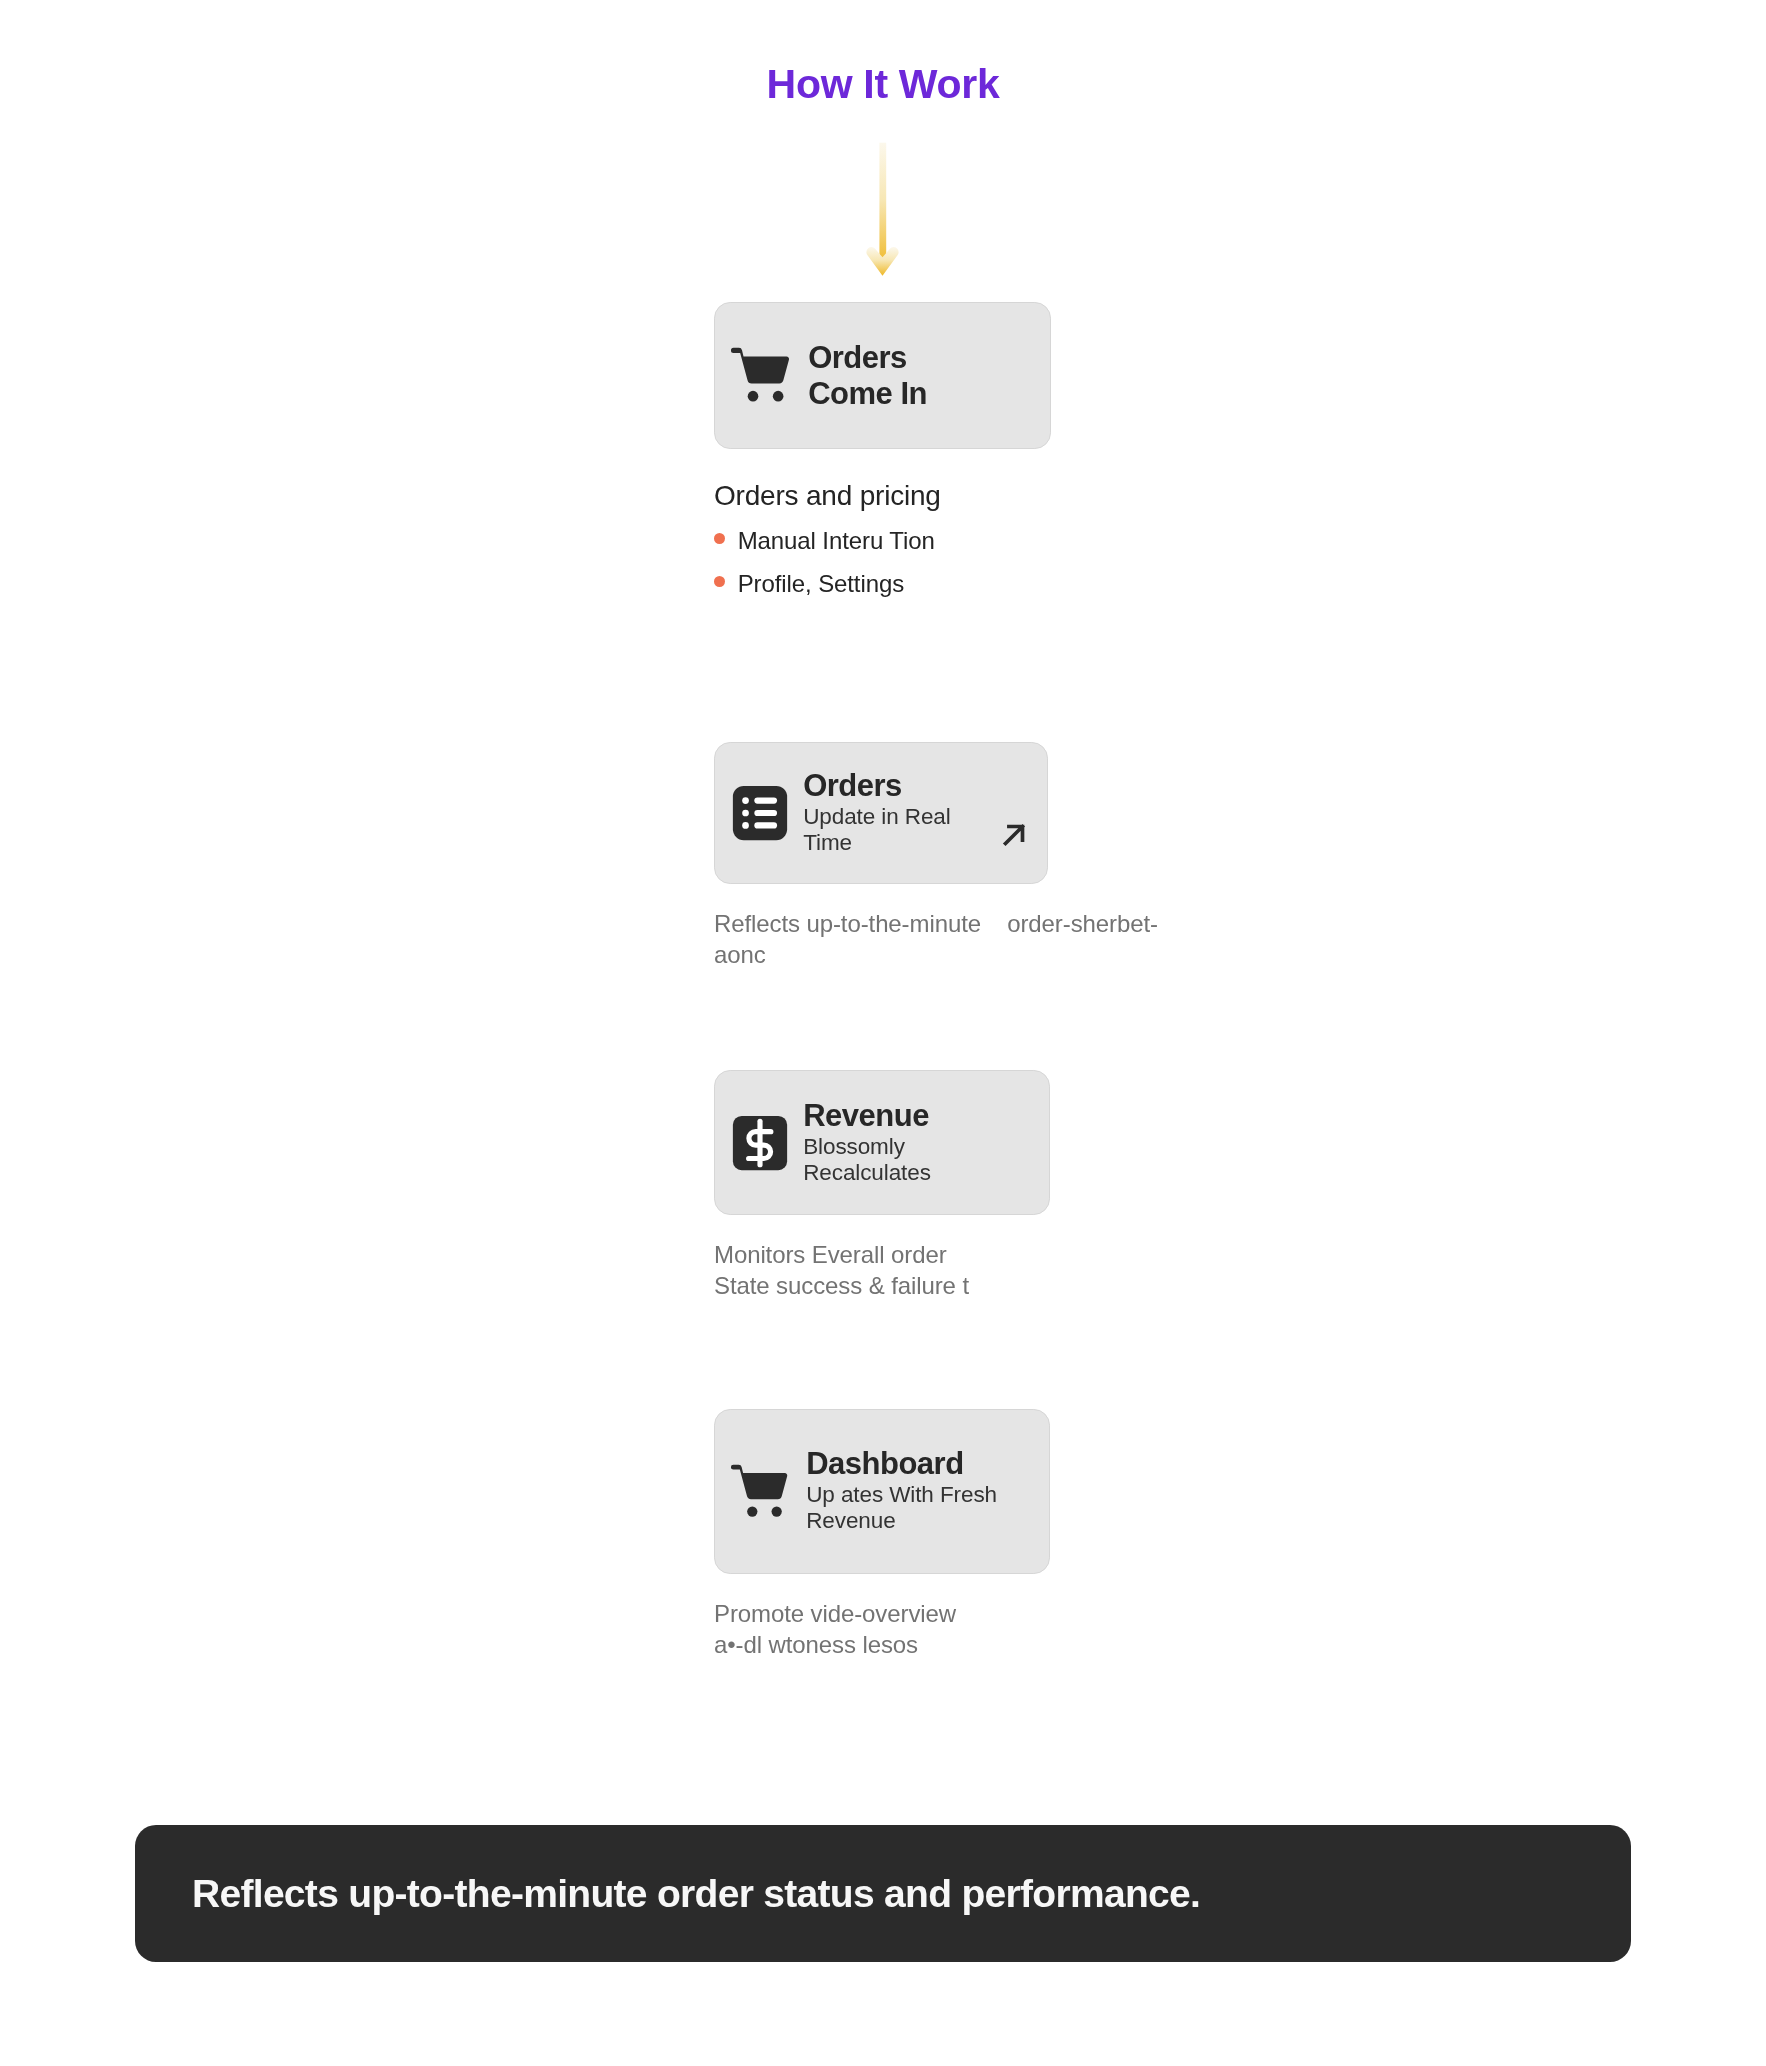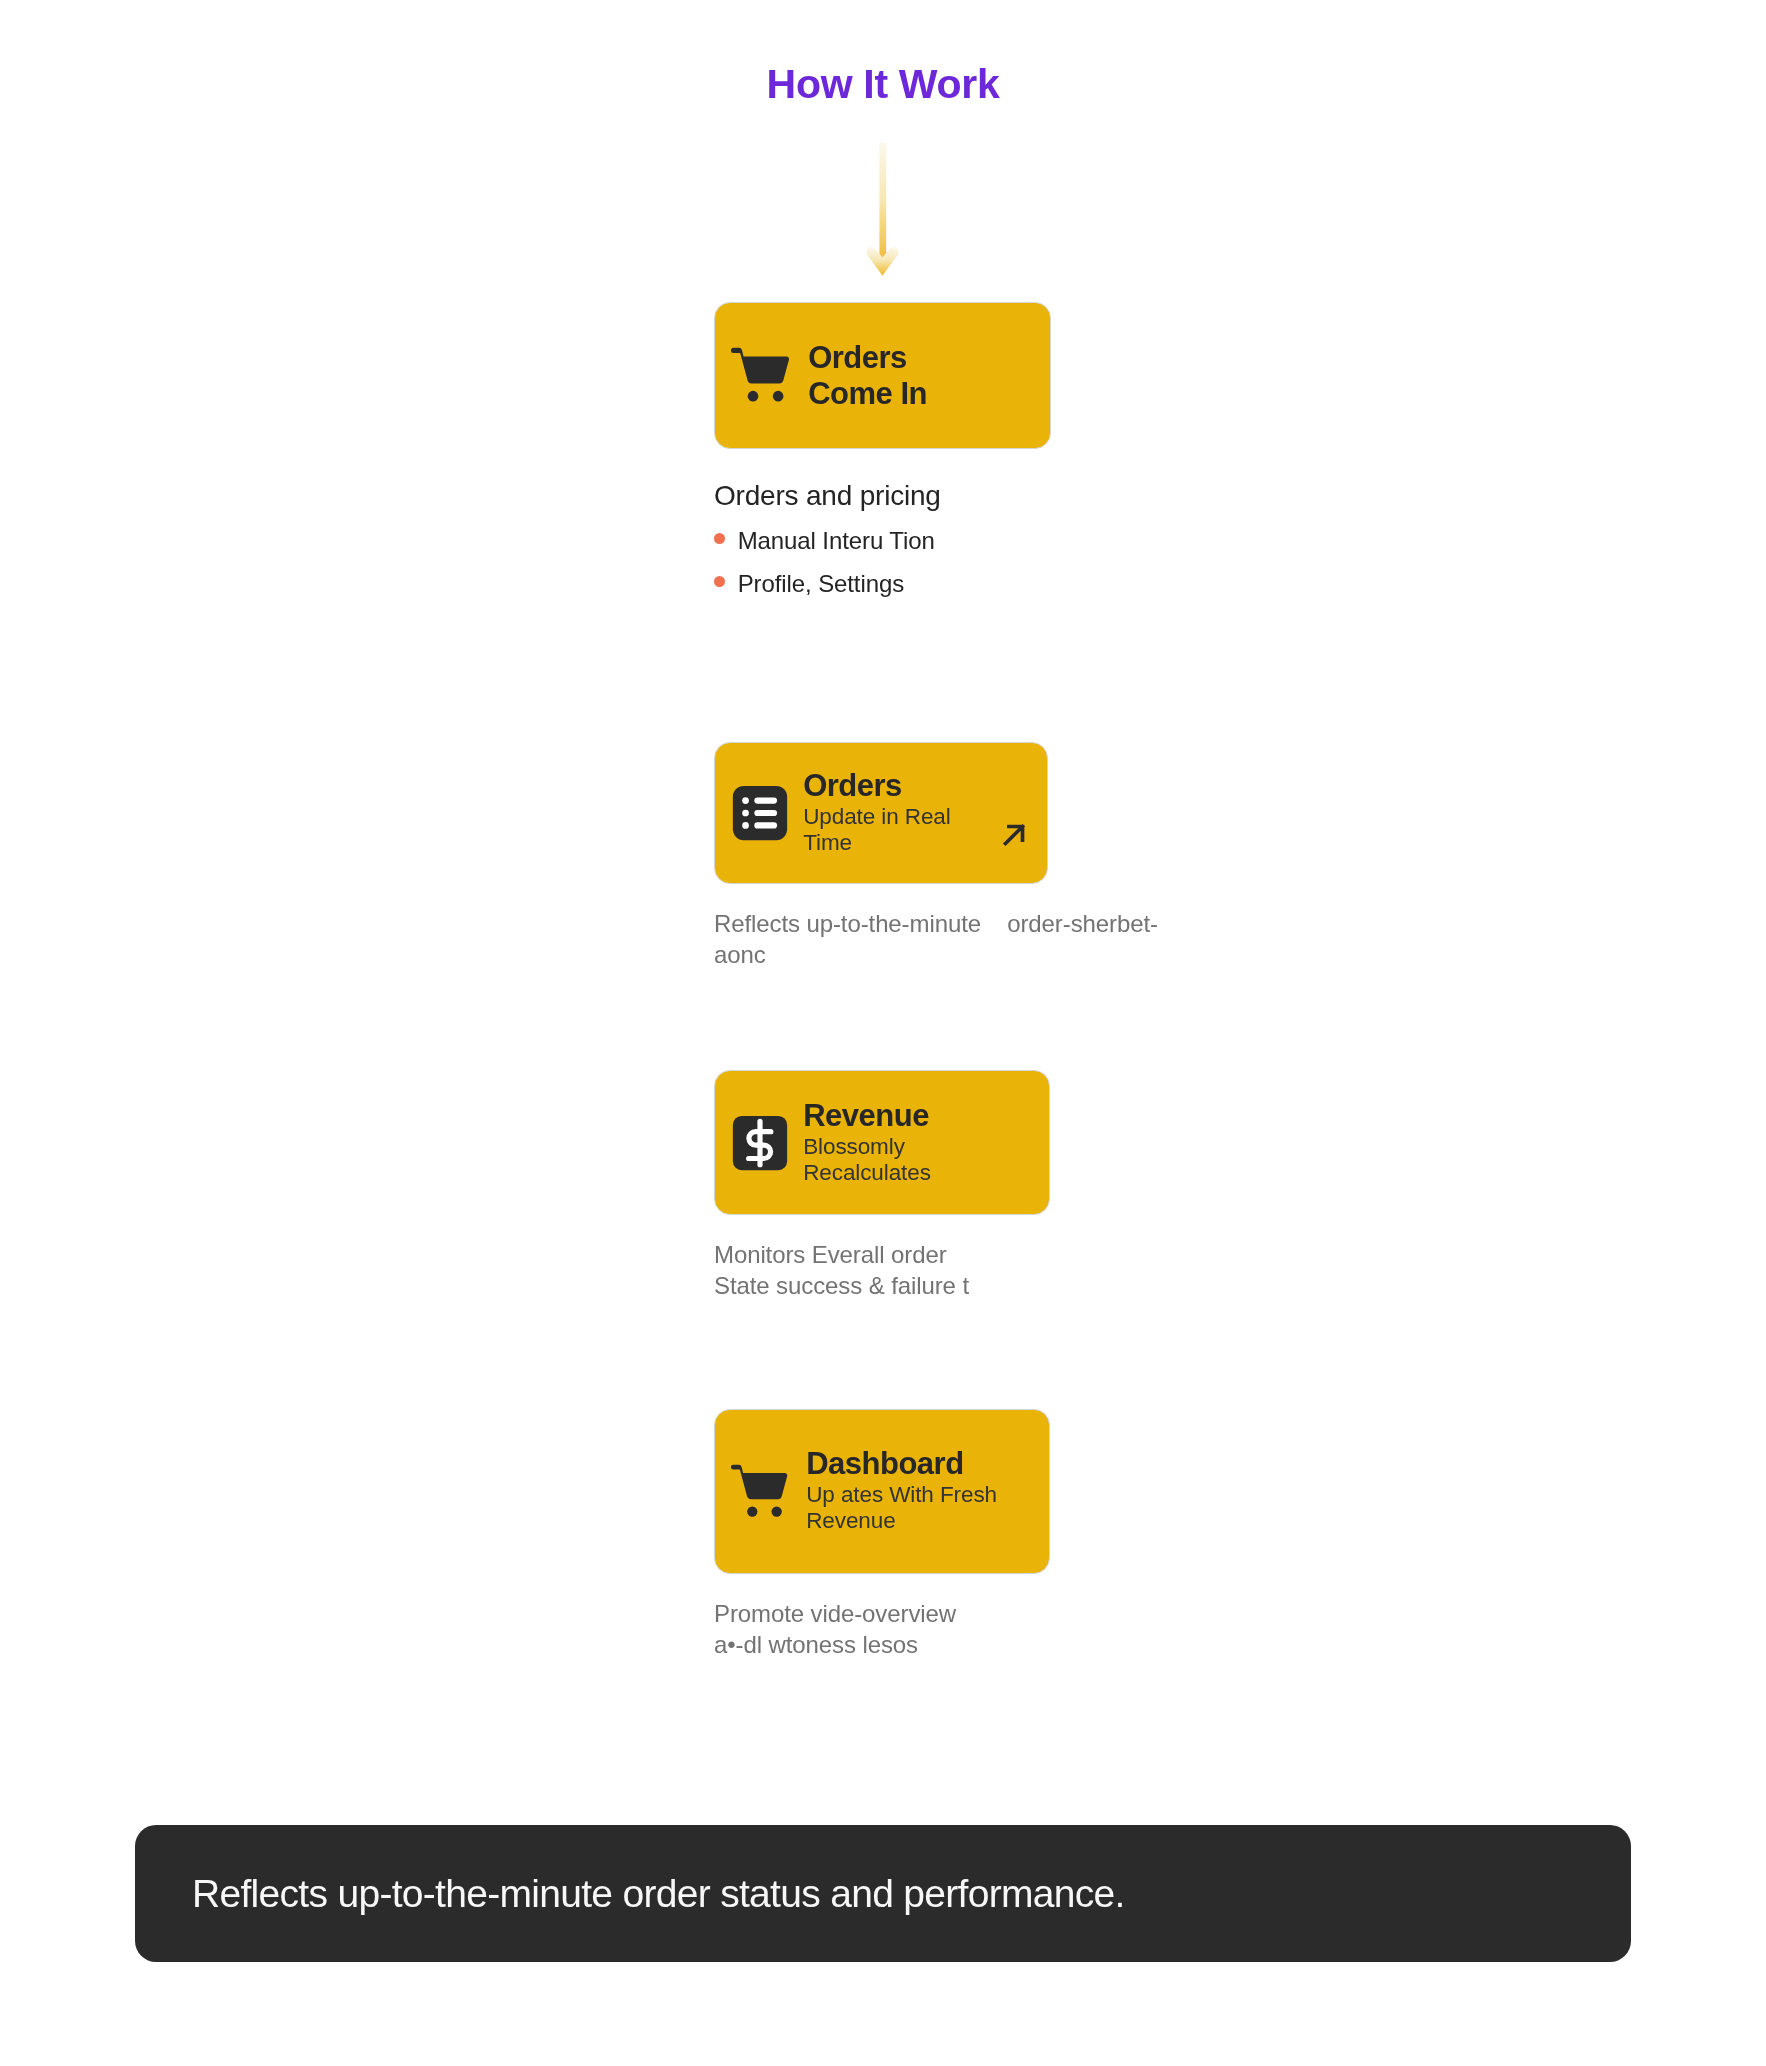--- a/index.html
+++ b/index.html
@@ -43,21 +43,21 @@
     position: absolute;
     left: 714px;
     top: 302px;
     width: 937px;
   }
 
   .step { position: relative; }
 
   .card {
     box-sizing: border-box;
-    background: #eab308;
+    background: #e5e5e5;
     border: 1.2px solid #D6D6D6;
     border-radius: 16.2px;
     display: flex;
     align-items: center;
     padding: 0 16.2px 0 13.7px;
     position: relative;
   }
   .card-1 { width: 337px; height: 147px; }
   .card-2 { width: 334px; height: 142px; }
   .card-3 { width: 336px; height: 145px; }
@@ -161,21 +161,21 @@
     background: #2B2B2B;
     border-radius: 21px;
     display: flex;
     align-items: center;
     padding: 0 57px;
     box-sizing: border-box;
   }
   .footer-text {
     color: #F7F7F7;
     font-size: 39px;
-    font-weight: normal;
+    font-weight: bold;
     letter-spacing: -0.7px;
   }
 </style>
 </head>
 <body>
 
 <div class="page-title">How It Work</div>
 
 <div class="flow-arrow">
   <svg width="37" height="137" viewBox="0 0 60 220" xmlns="http://www.w3.org/2000/svg">

